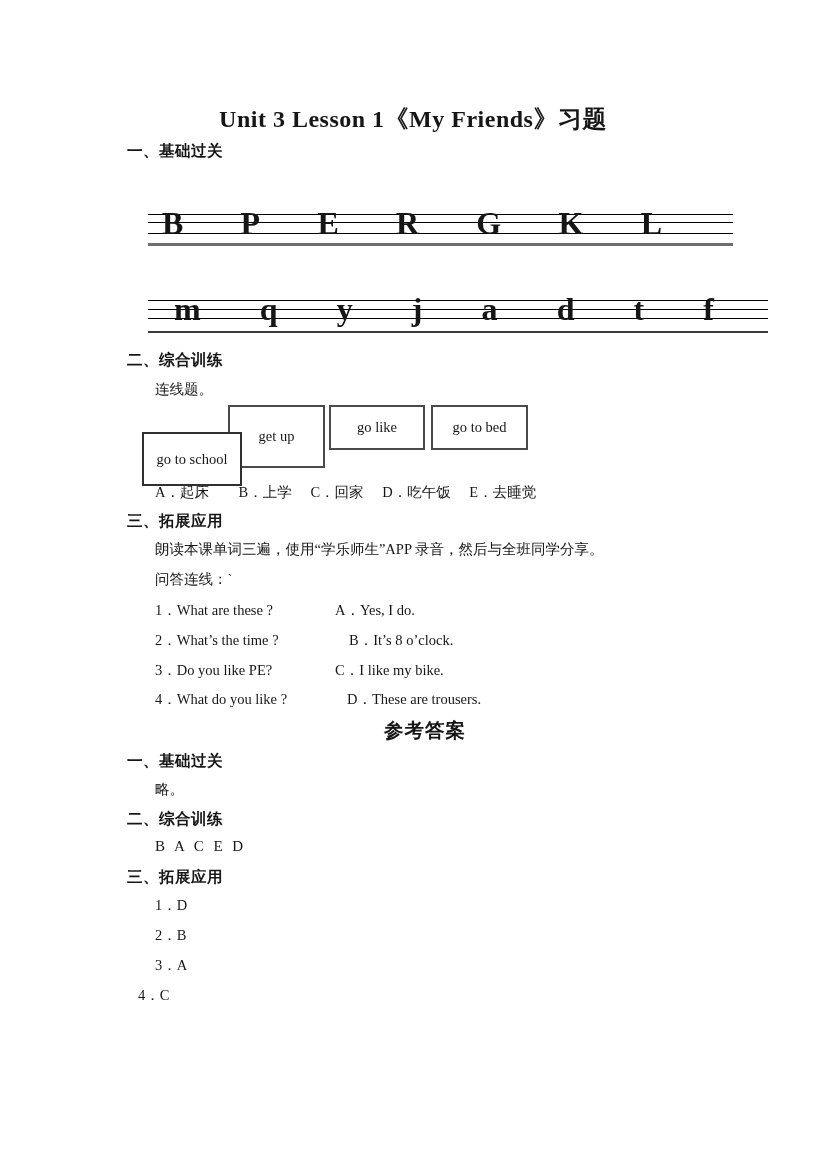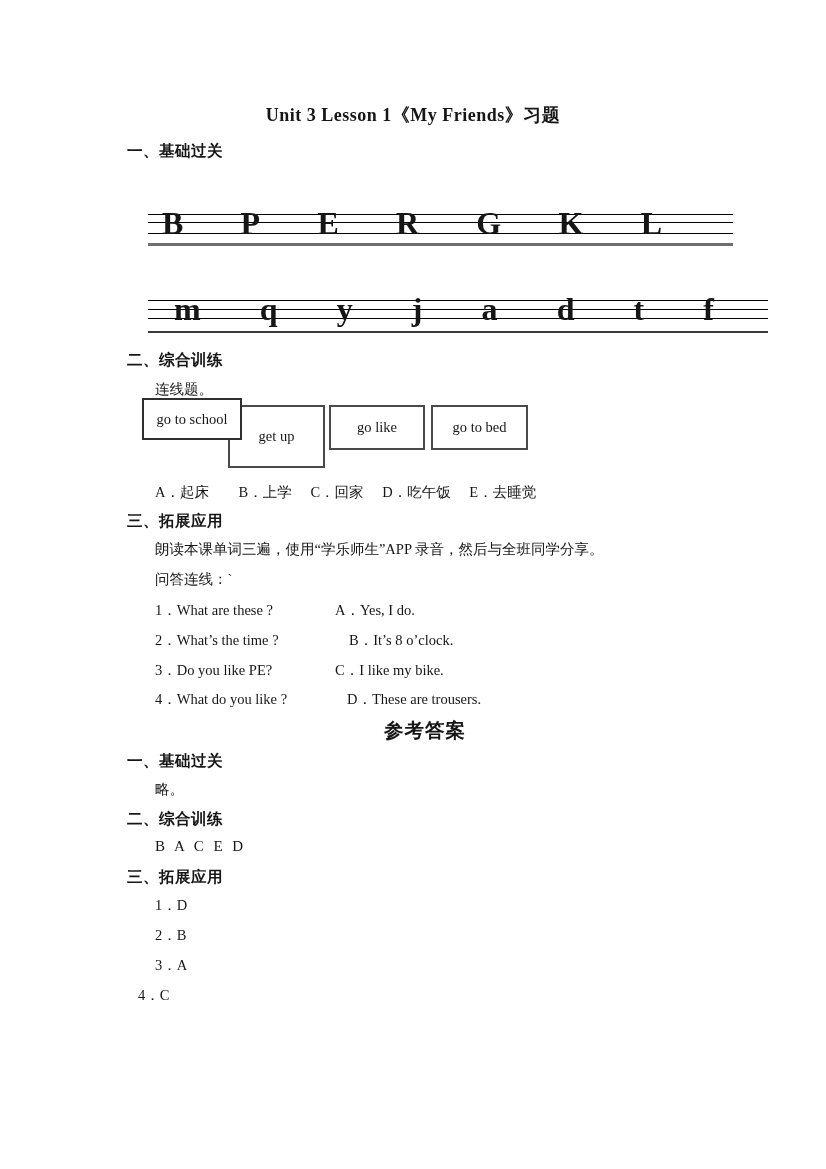--- a/index.html
+++ b/index.html
@@ -10,21 +10,21 @@
     background:#ffffff;
     color:#161616;
     font-family:"Liberation Serif","DejaVu Serif",serif;
     overflow:hidden;
   }
   .abs { position:absolute; }
 
   .title {
     top:103px; left:0; width:826px;
     text-align:center;
-    font-size:18px; font-weight:bold;
+    font-size:24px; font-weight:bold;
     letter-spacing:0.5px;
   }
   .heading {
     left:127px;
     font-family:"Liberation Sans","DejaVu Sans",sans-serif;
     font-weight:bold; font-size:15.5px;
     letter-spacing:0.5px;
   }
   .body-text { left:155px; font-size:14.5px; }
 
@@ -105,21 +105,21 @@
       <span>a</span>
       <span>d</span>
       <span>t</span>
       <span>f</span>
     </div>
   </div>
 
   <div class="abs heading" style="top:350px">二、综合训练</div>
   <div class="abs body-text" style="top:380px">连线题。</div>
 
-  <div class="phrase-box first" style="left:142px; top:398px; width:100px; height:42px;">
+  <div class="phrase-box first" style="left:142px; top:432px; width:100px; height:54px;">
     <span>go to school</span>
   </div>
   <div class="phrase-box" style="left:228px; top:405px; width:97px; height:63px;">
     <span>get up</span>
   </div>
   <div class="phrase-box" style="left:329px; top:405px; width:96px; height:45px;">
     <span>go like</span>
   </div>
   <div class="phrase-box" style="left:431px; top:405px; width:97px; height:45px;">
     <span>go to bed</span>

